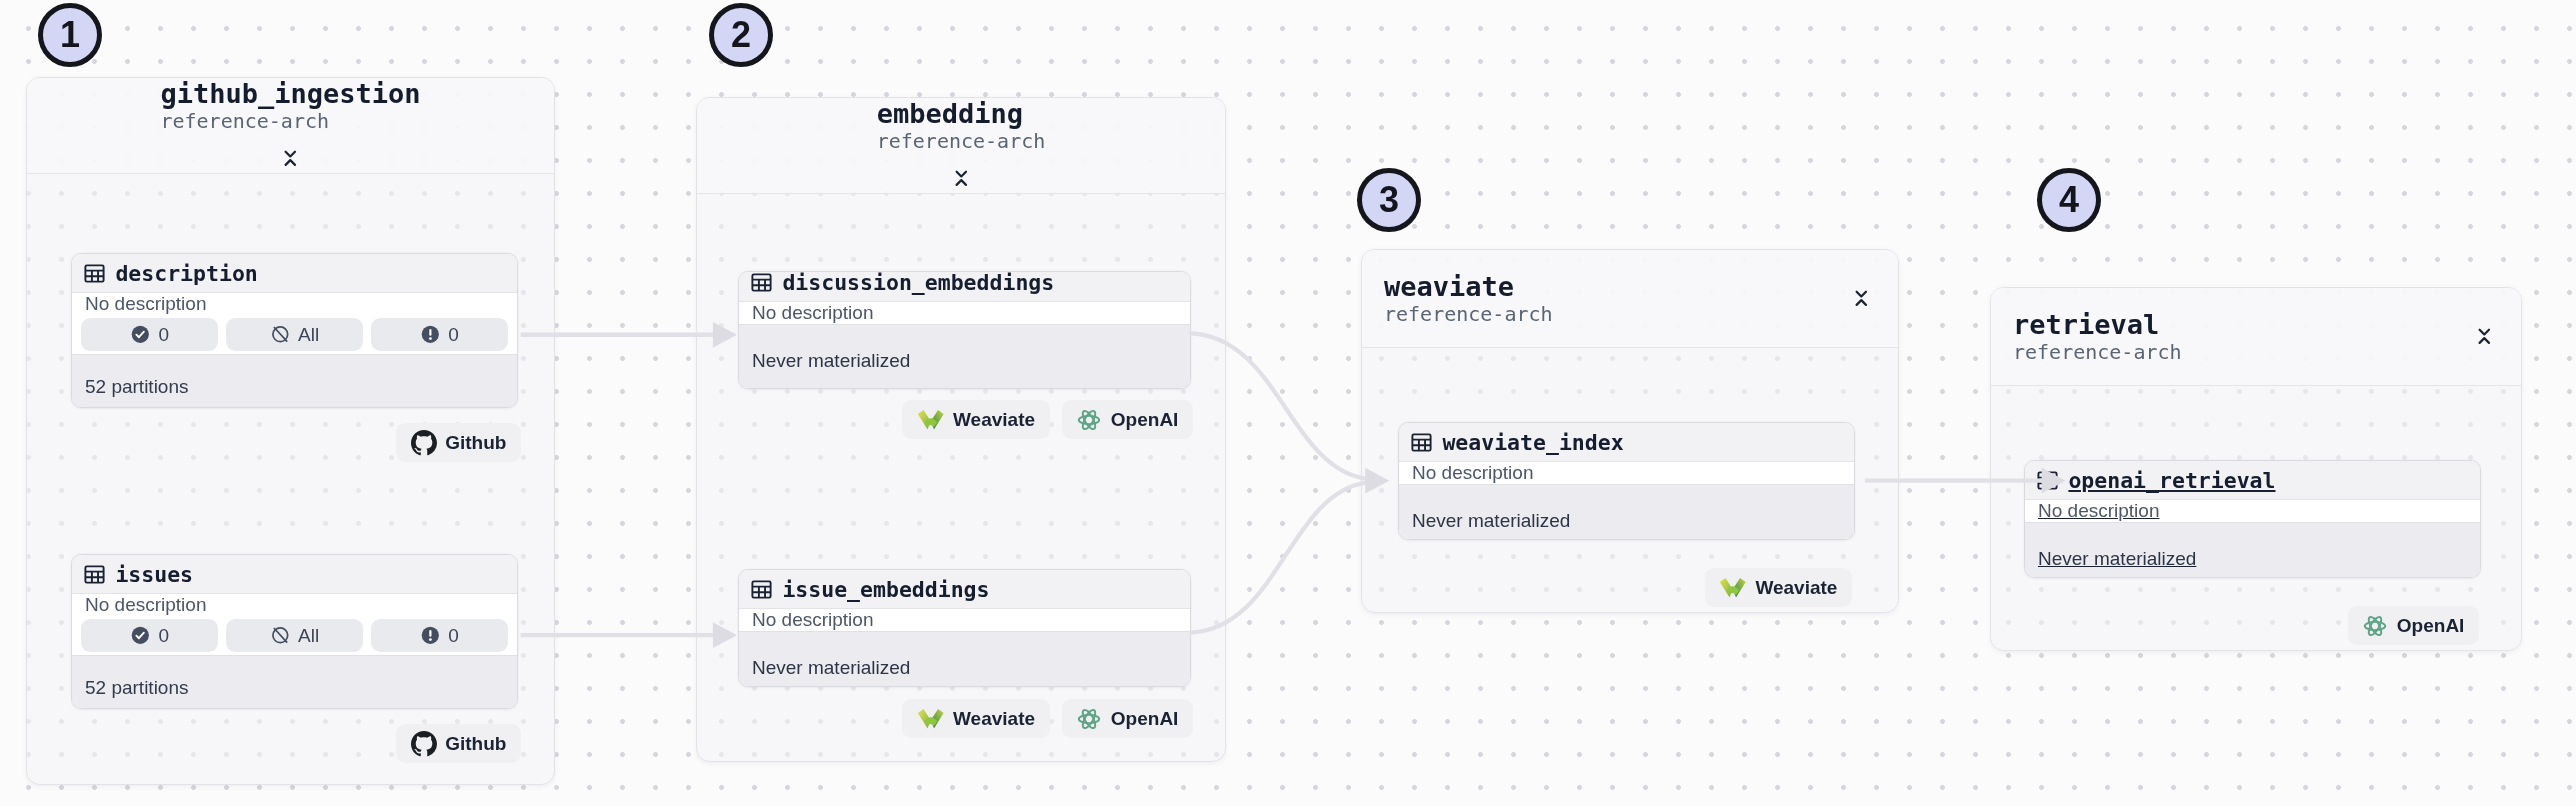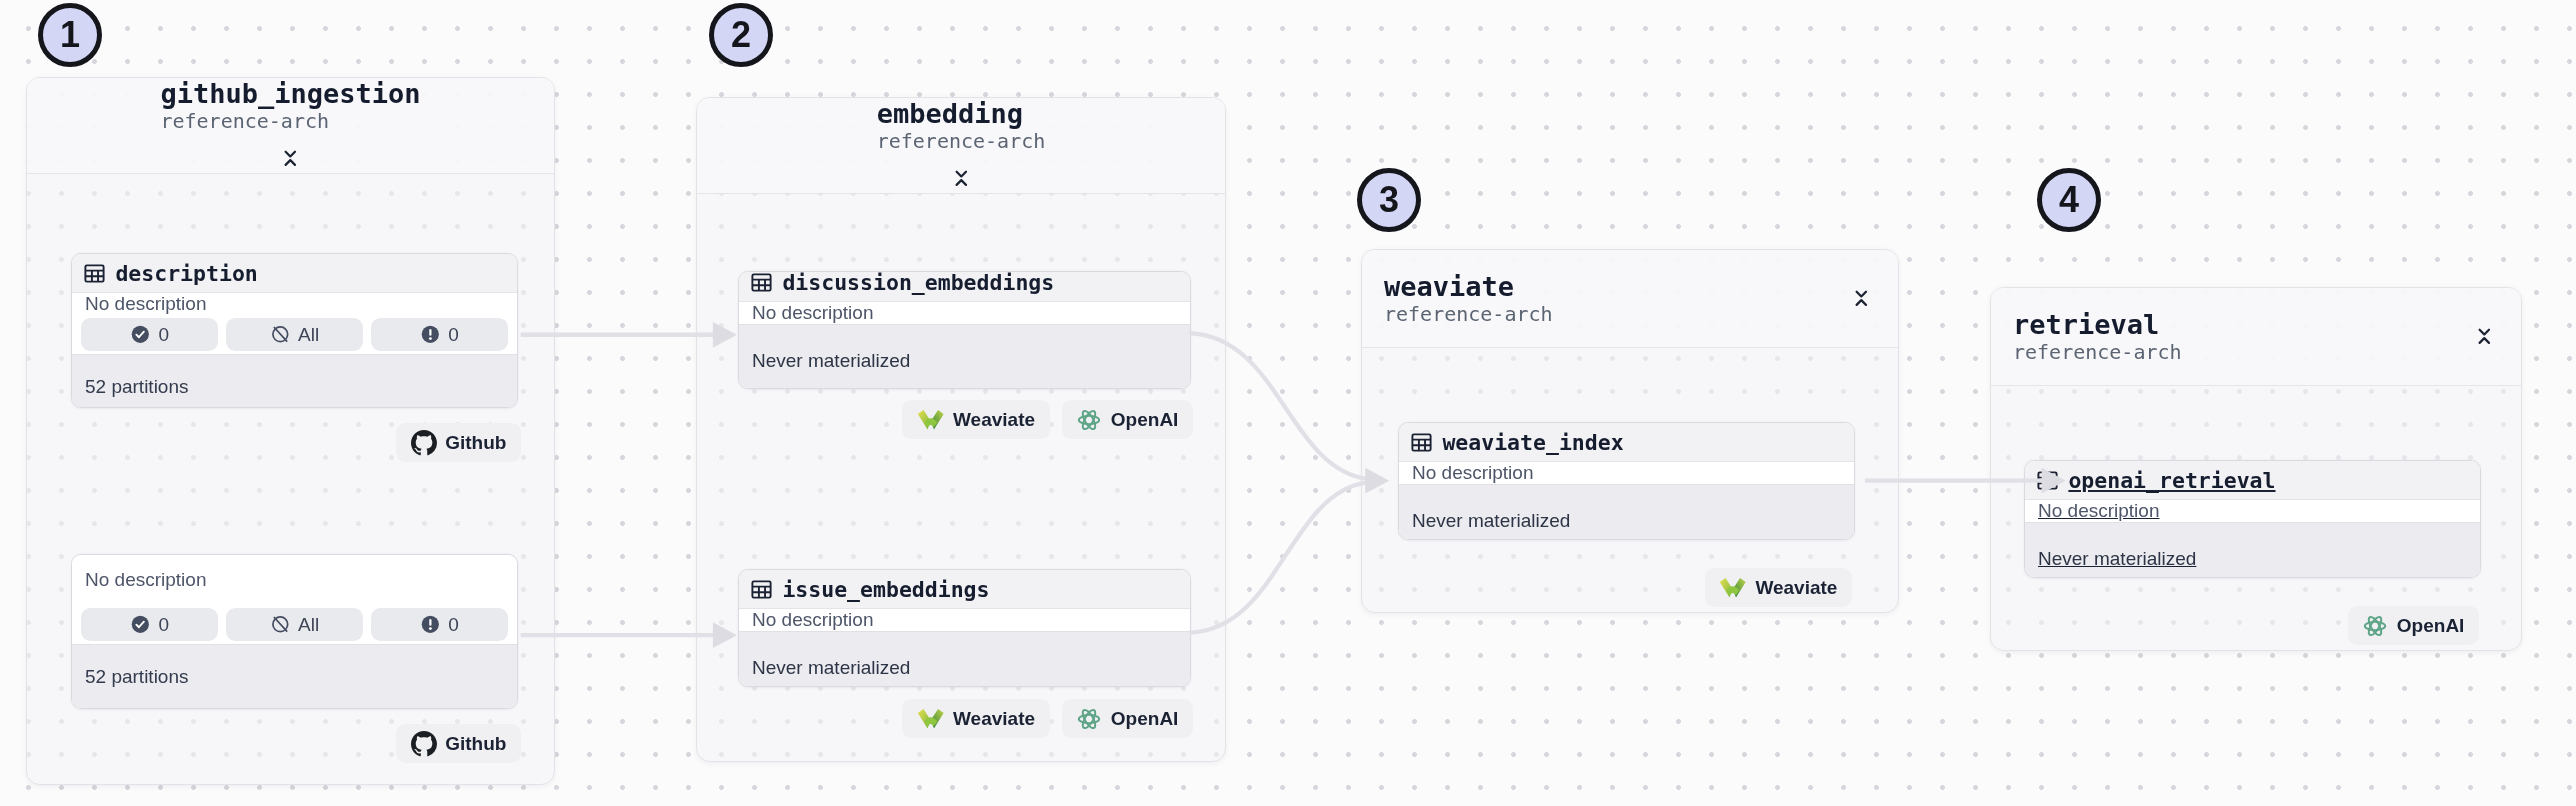--- a/index.html
+++ b/index.html
@@ -167,20 +167,32 @@
         <span class="icon">
             <svg width="26" height="26" viewBox="0 0 16 16" fill="#1b1f23">
               <path d="M8 0C3.58 0 0 3.58 0 8c0 3.54 2.29 6.53 5.47 7.59.4.07.55-.17.55-.38 0-.19-.01-.82-.01-1.49-2.01.37-2.53-.49-2.69-.94-.09-.23-.48-.94-.82-1.13-.28-.15-.68-.52-.01-.53.63-.01 1.08.58 1.23.82.72 1.21 1.87.87 2.33.66.07-.52.28-.87.51-1.07-1.78-.2-3.64-.89-3.64-3.95 0-.87.31-1.59.82-2.15-.08-.2-.36-1.02.08-2.12 0 0 .67-.21 2.2.82.64-.18 1.32-.27 2-.27s1.36.09 2 .27c1.53-1.04 2.2-.82 2.2-.82.44 1.1.16 1.92.08 2.12.51.56.82 1.27.82 2.15 0 3.07-1.87 3.75-3.65 3.95.29.25.54.73.54 1.48 0 1.07-.01 1.93-.01 2.2 0 .21.15.46.55.38A8.01 8.01 0 0 0 16 8c0-4.42-3.58-8-8-8z"></path>
             </svg>
           </span>
         <span>Github</span>
       </span>
     </div>
 
     <article class="asset-card" style="left:44px;top:476px;width:447px;height:155px;">
+      <div class="asset-header">
+        <span class="icon">
+          <svg width="23" height="23" viewBox="0 0 24 24" fill="none" stroke="#1a2233" stroke-width="2">
+              <rect x="2.5" y="3.5" width="19" height="17" rx="1.5"></rect>
+              <line x1="2.5" y1="9" x2="21.5" y2="9"></line>
+              <line x1="2.5" y1="14.8" x2="21.5" y2="14.8"></line>
+              <line x1="9.3" y1="9" x2="9.3" y2="20.5"></line>
+              <line x1="15.7" y1="9" x2="15.7" y2="20.5"></line>
+            </svg>
+        </span>
+        <span class="asset-name">issues</span>
+      </div>
       <div class="asset-desc">No description</div>
       <div class="asset-pills">
         <span class="pill">
           <span class="icon">
               <svg width="20.6" height="20.6" viewBox="0 0 24 24">
                 <circle cx="12" cy="12" r="10" fill="#454d60"></circle>
                 <path d="M7.4 12.4l3 3 5.8-6.4" stroke="#fff" stroke-width="2.2" fill="none" stroke-linecap="round" stroke-linejoin="round"></path>
               </svg>
             </span>
           <span>0</span>

